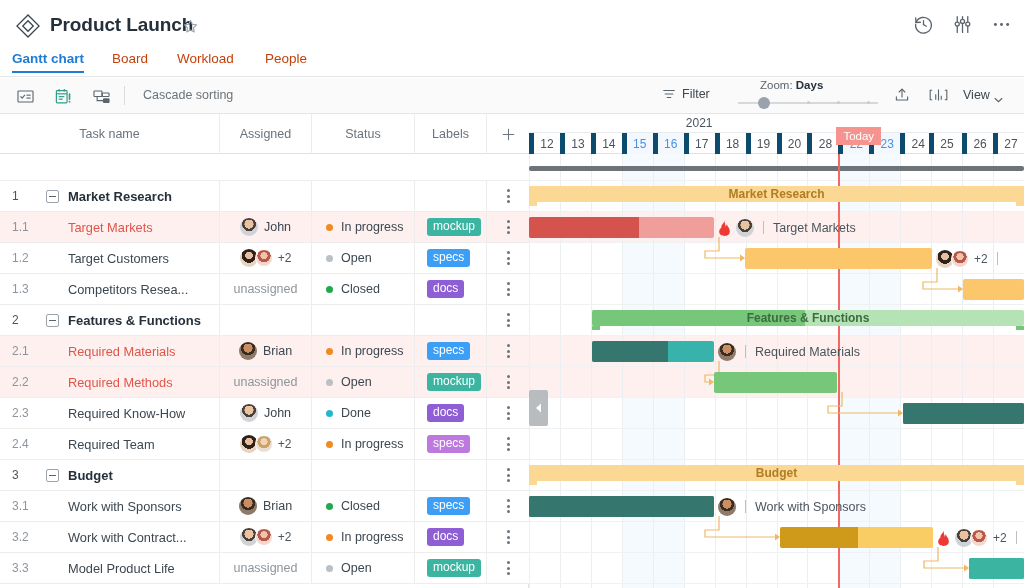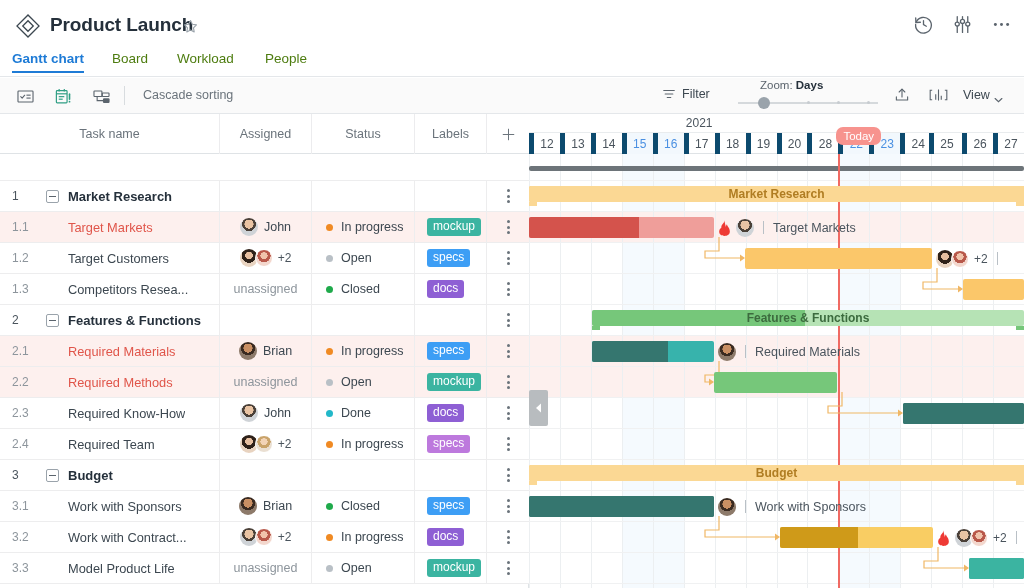--- a/index.html
+++ b/index.html
@@ -33,21 +33,21 @@
     position: absolute; right: 12px; top: 14px; display: flex; align-items: center; gap: 18px;
   }
   .tr-icon { width: 21px; height: 21px; color: #5b646d; cursor: pointer; display:block; }
 
   
   .tabs {
     position: absolute; left: 0; top: 48px; width: 1024px; height: 29px;
     border-bottom: 1px solid #e4e7ea;
   }
   .tab {
-    position: absolute; top: 3px; font-size: 13.5px; color: #4d7c0f; cursor: pointer;
+    position: absolute; top: 3px; font-size: 13.5px; color: #c2410c; cursor: pointer;
     padding-bottom: 5px;
   }
   .tab.active { color: #1e7bd6; font-weight: bold; border-bottom: 2px solid #1e7bd6; }
   .tab-gantt { left: 12px; }
   .tab-board { left: 112px; }
   .tab-workload { left: 177px; }
   .tab-people { left: 265px; }
 
   
   .toolbar {
@@ -171,21 +171,21 @@
   .colband { position:absolute; top:0; bottom:0; background:#f5fafe; }
   .rowline { position:absolute; left:0; width:495px; height:1px; background:#f0f1f2; }
   .rowband { position:absolute; left:0; width:495px; background:#fdf0ee; }
 
   .scrollbar-top {
     position:absolute; left:0; top:12px; height:5px; background:#6d7479; border-radius:2px;
   }
   .today-line { position:absolute; top:0; bottom:0; width:2px; background:#f06a63; }
   .today-pill {
     position:absolute; top:-27px; height:18px; padding: 0 7px; background:#f7938e; color:#fff;
-    font-size:11.5px; border-radius:7px; display:flex; align-items:center; justify-content:center;
+    font-size:11.5px; border-radius:0; display:flex; align-items:center; justify-content:center;
   }
 
   .sumbar { position:absolute; height:16px; border-radius:2px; }
   .sumbar .sum-fill { position:absolute; left:0; top:0; bottom:0; border-radius:2px 0 0 2px; }
   .sumbar .sum-label {
     position:absolute; left:0; right:0; top:0; bottom:0; display:flex; align-items:center; justify-content:center;
     font-size: 12px; font-weight: bold;
   }
   .sum-tail { position:absolute; bottom:-4px; height:4px; }
 

